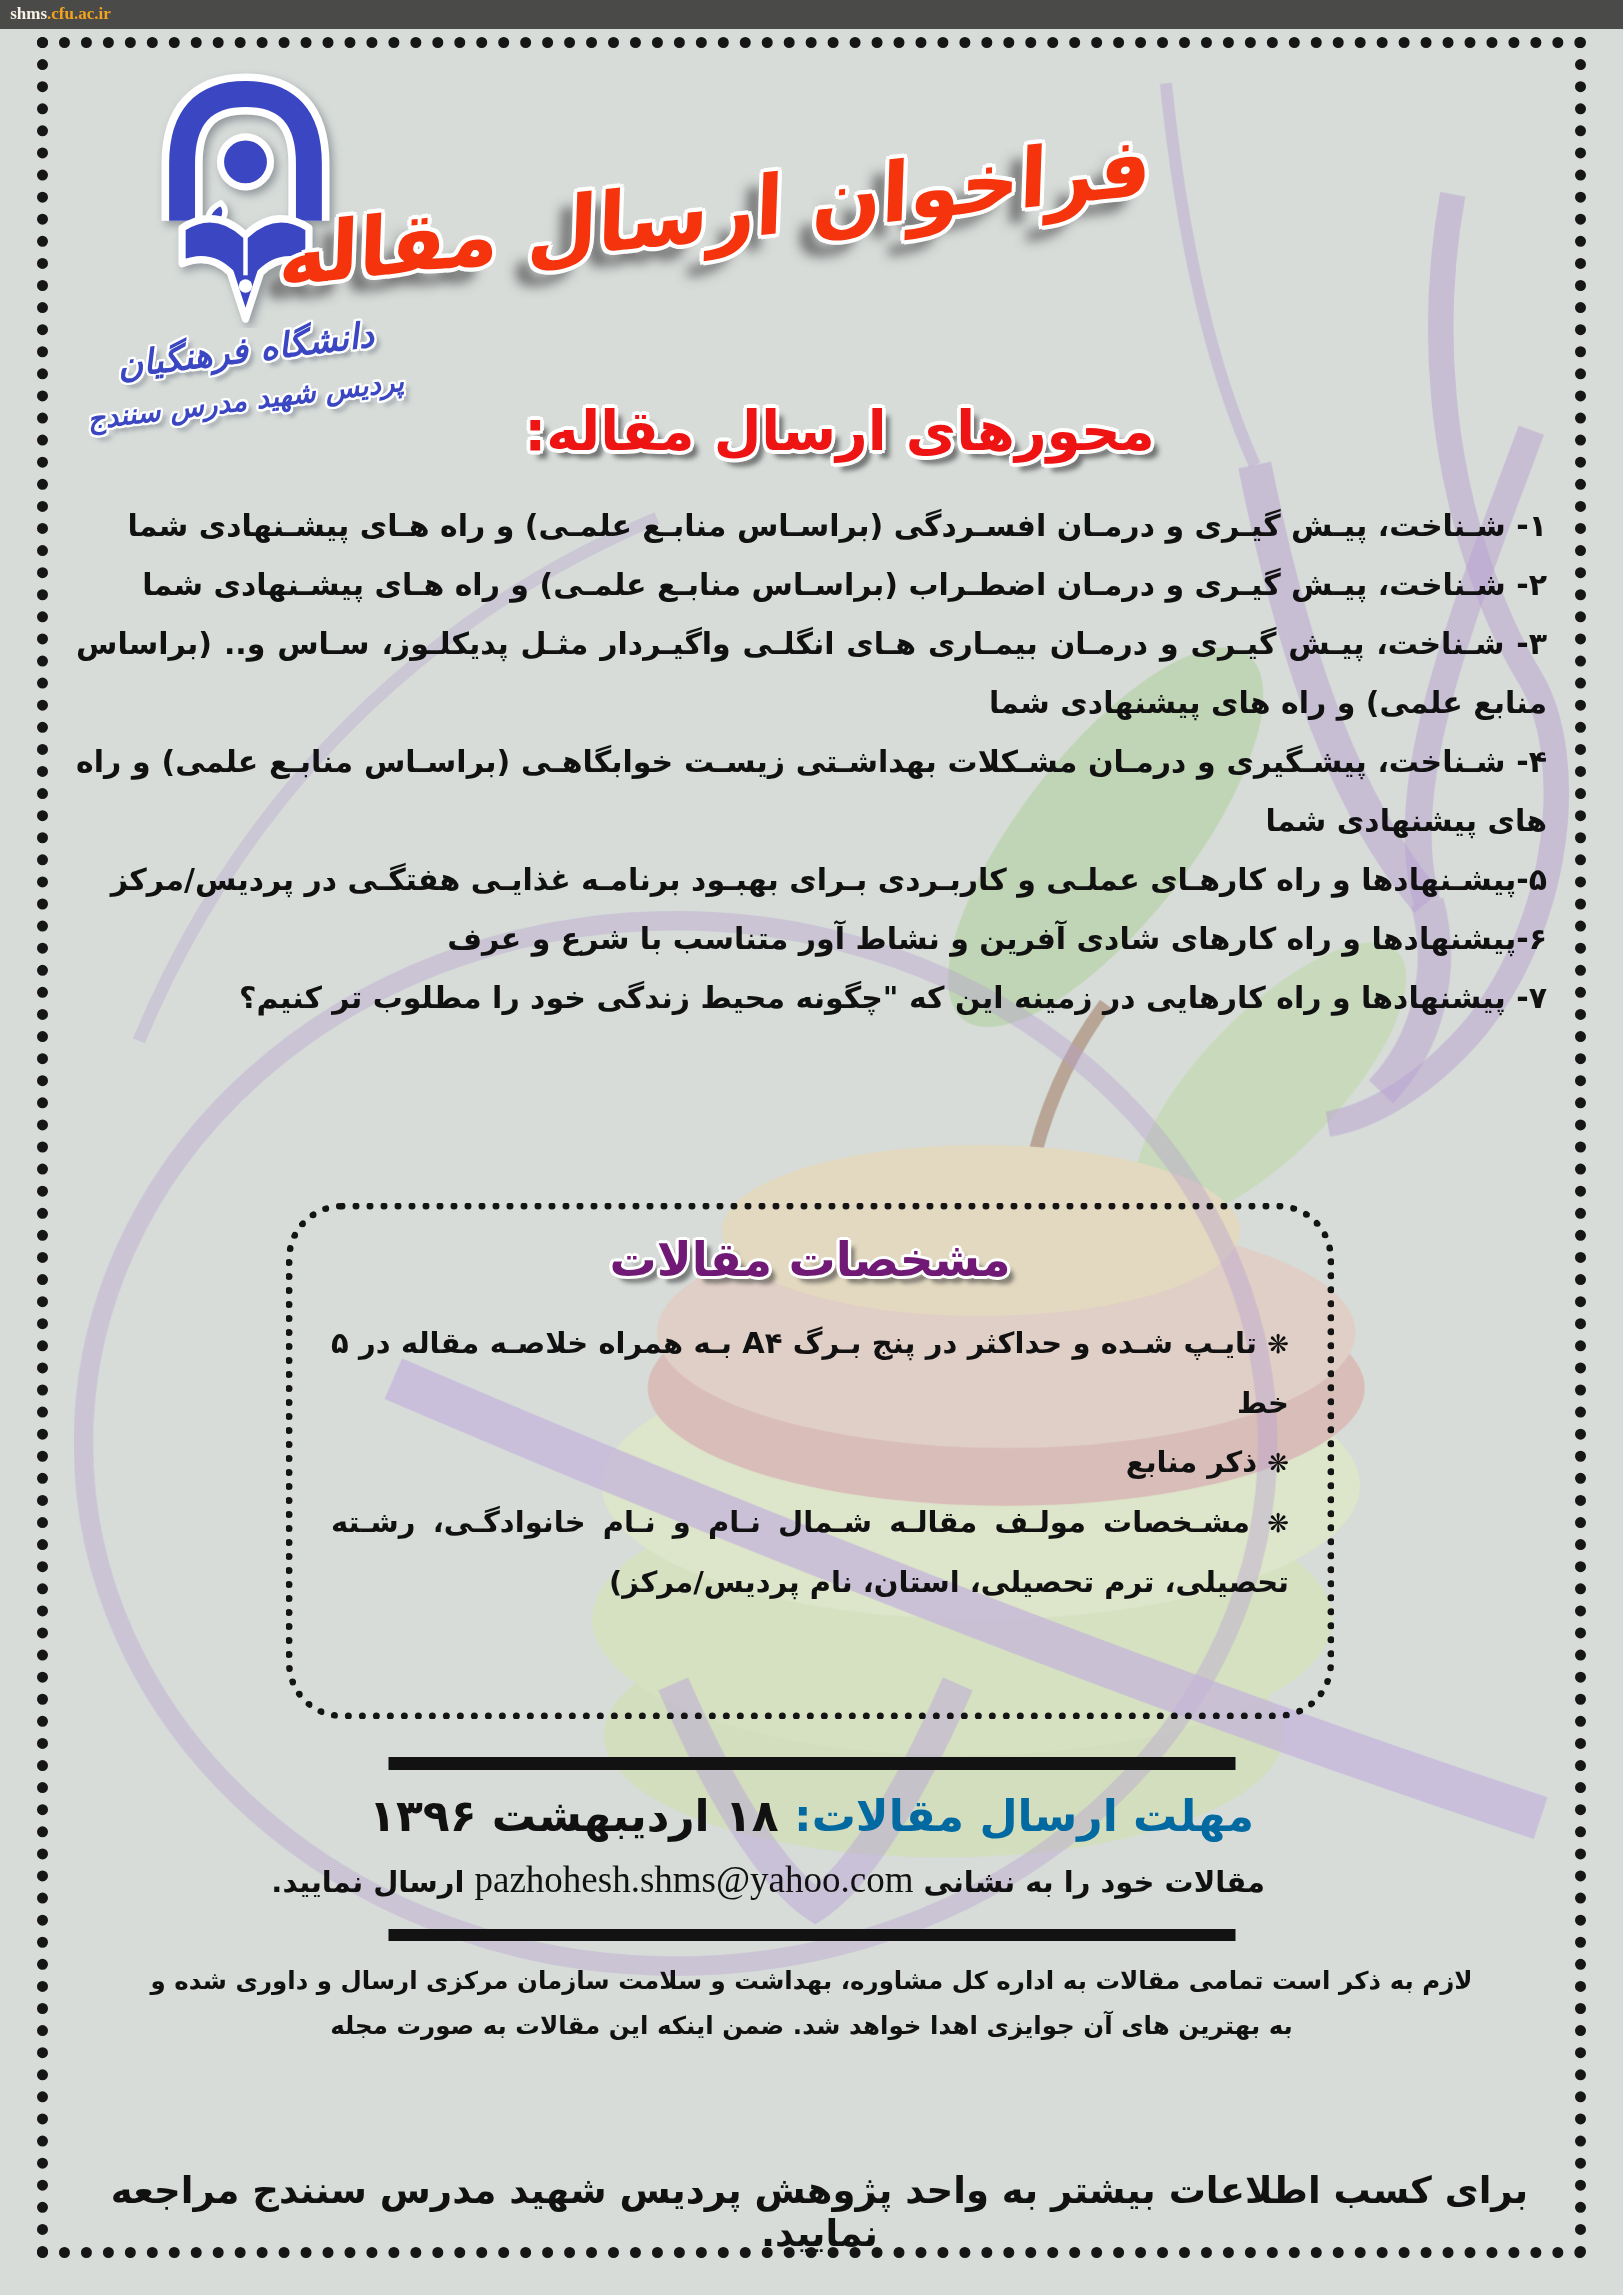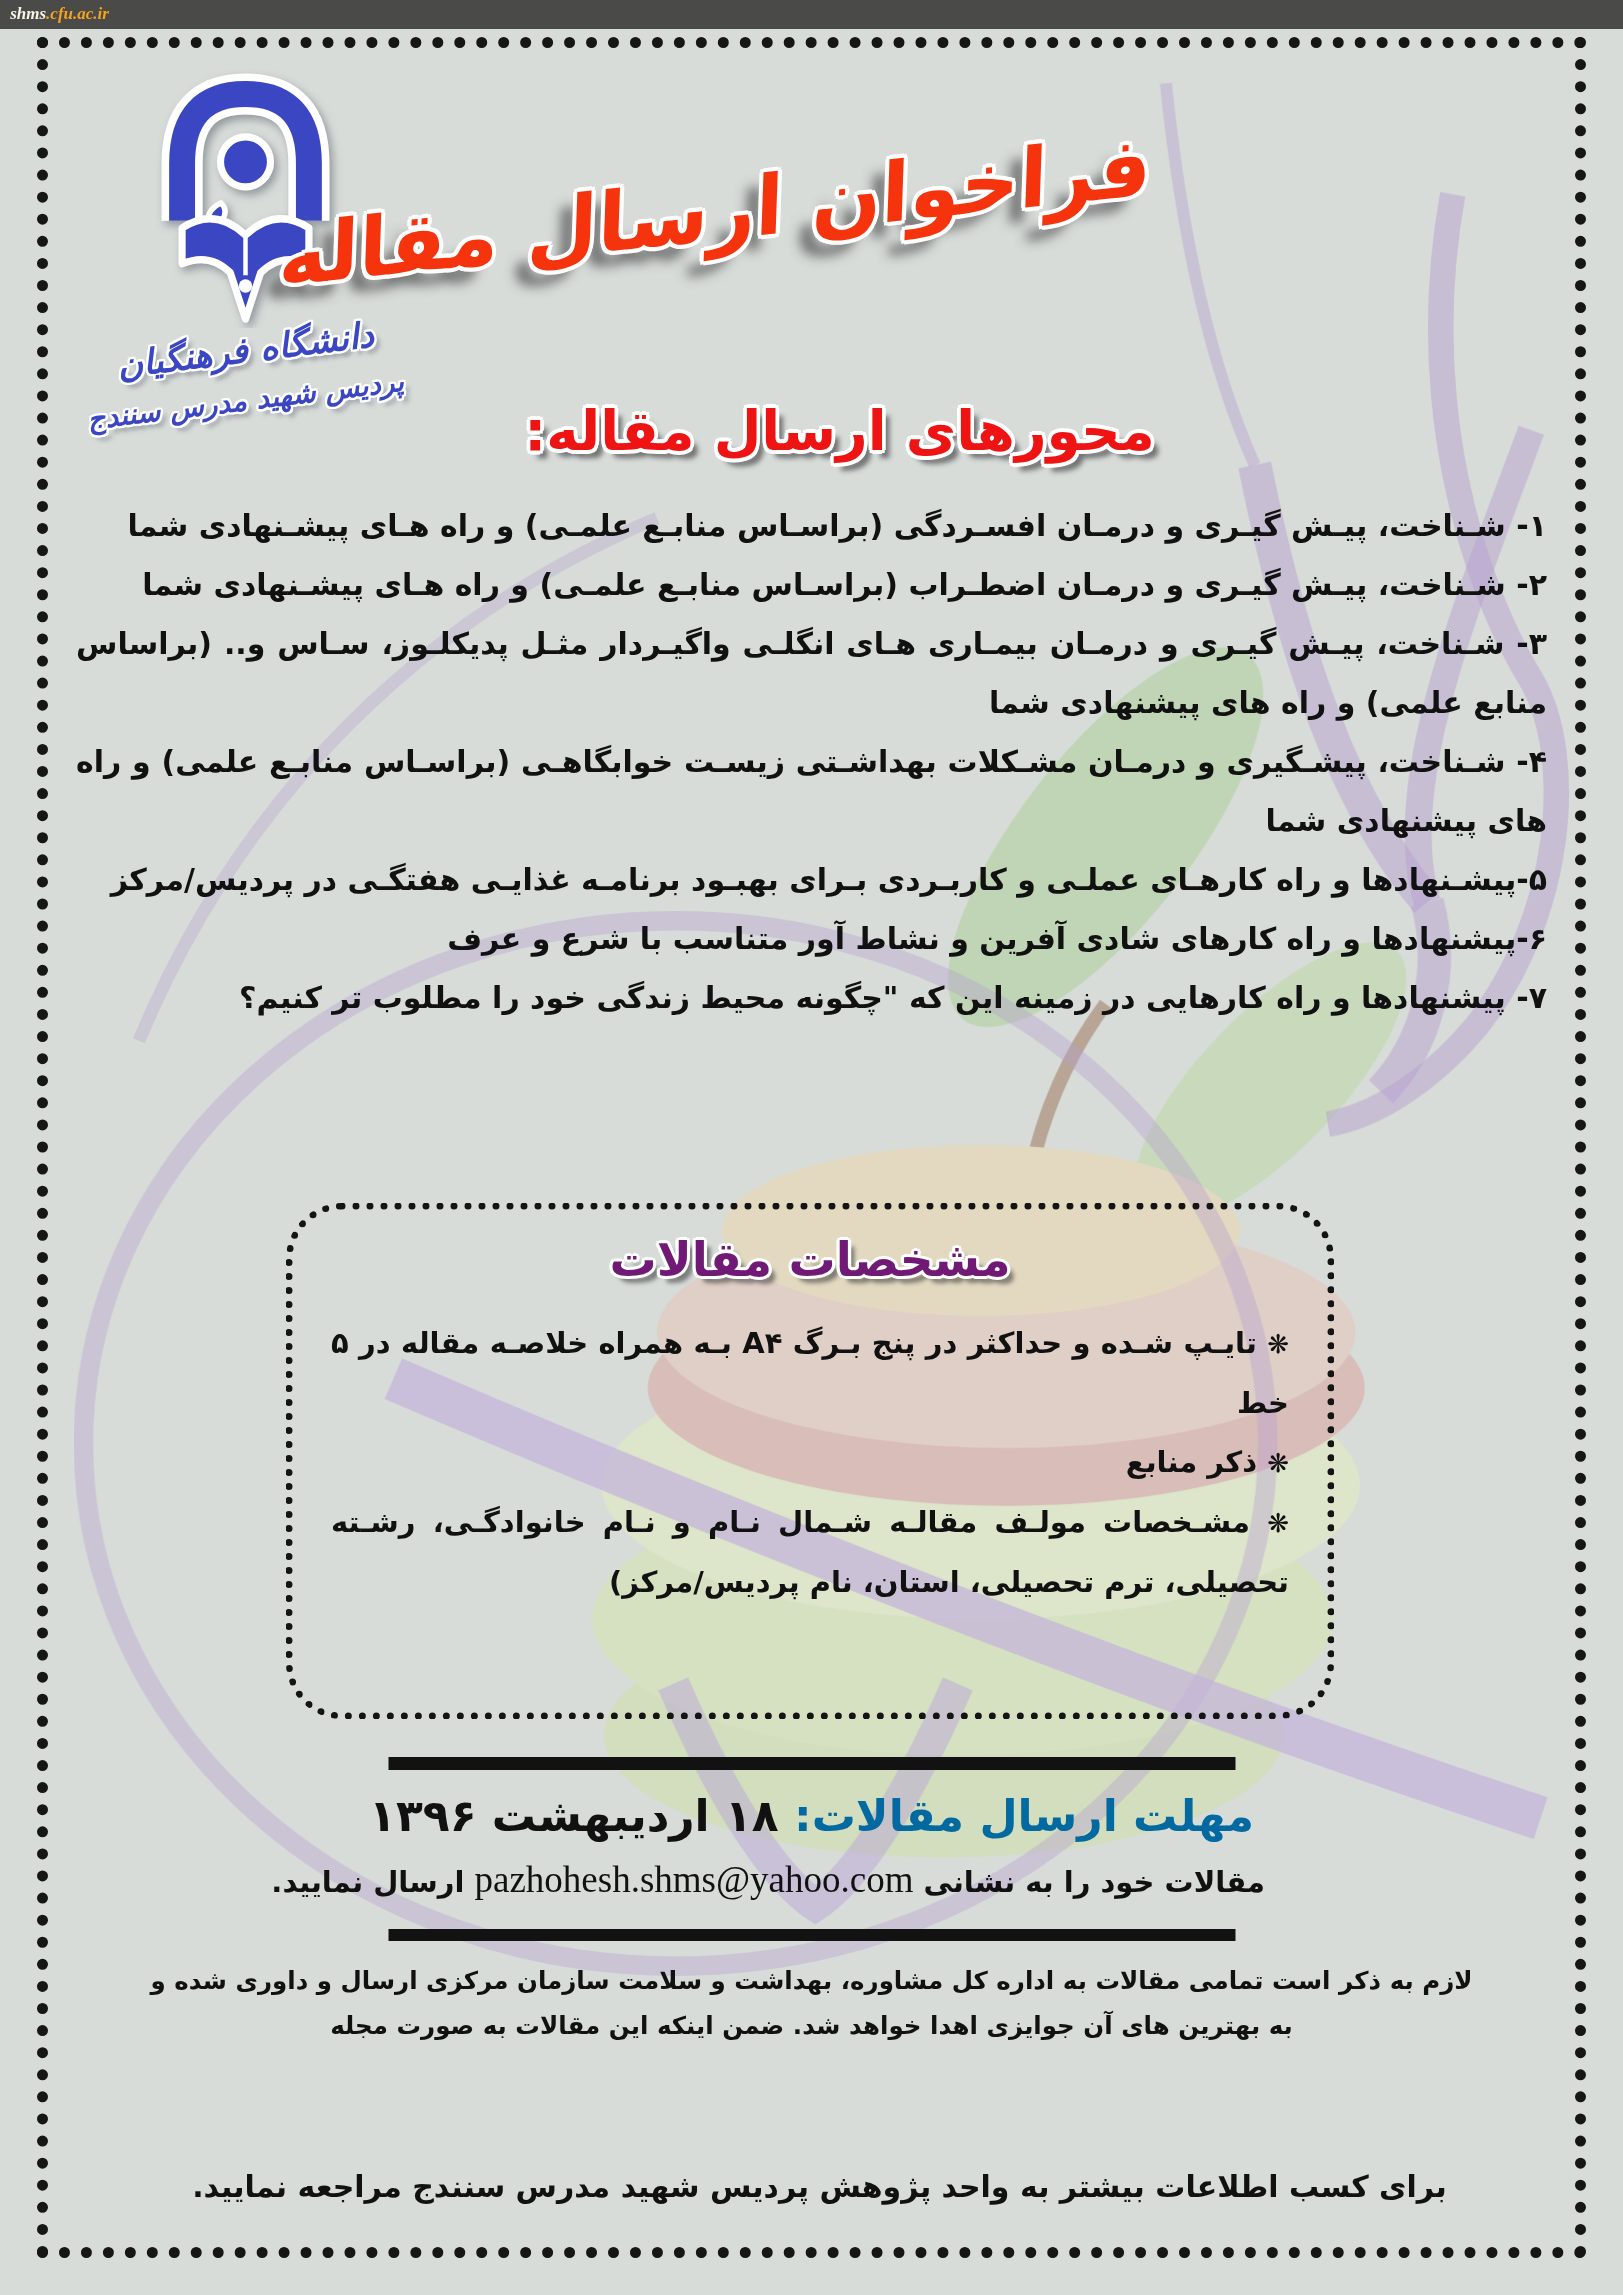--- a/index.html
+++ b/index.html
@@ -126,30 +126,30 @@
     top:1958px;left:69px;right:69px;
     direction:rtl;text-align:center;
     font-size:24.5px;font-weight:bold;
     line-height:45px;
   }
 
   
   .info-line{
     top:2169px;left:46px;right:30px;
     direction:rtl;text-align:center;
-    font-size:30px;font-weight:800;
+    font-size:37px;font-weight:800;
   }
 
   
   .watermark{
     left:0;top:2255px;
     background:#4a4a48;
     padding:3.7px 12px 5.6px 10.2px;
     font-family:"Liberation Serif",serif;
-    font-style:italic;font-weight:bold;
+    font-weight:bold;
     font-size:17px;
     color:#f8f3e6;
     z-index:3;
   }
   .wm-suffix{color:#f5a31f;}
 </style>
 </head>
 <body>
 
 <div class="page">

